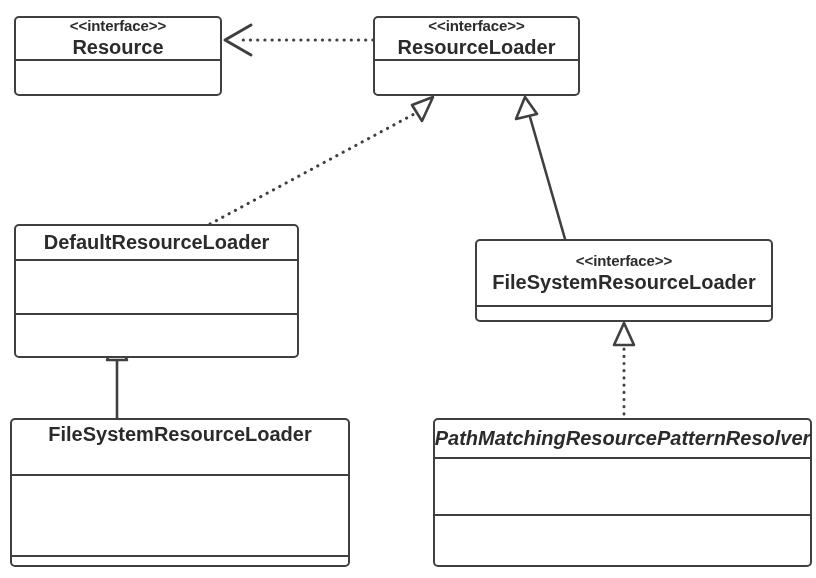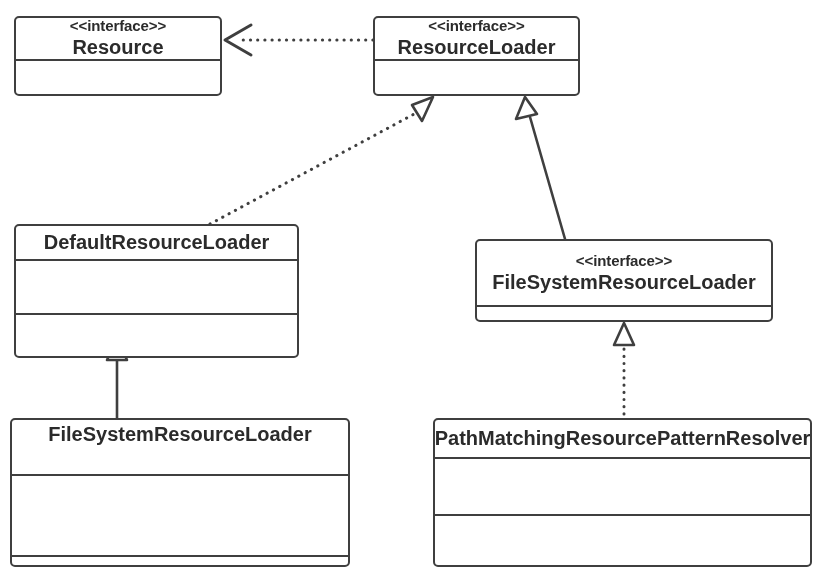--- a/index.html
+++ b/index.html
@@ -136,20 +136,20 @@
 
   <div class="uml-class" style="left:10px; top:418px; width:340px; height:149px;gap:24px;">
     <div class="uml-title" style="height:37px;">
       <span class="uml-name">FileSystemResourceLoader</span>
     </div>
     <div class="uml-compartment" style="flex:0 0 57px;"></div>
     <div class="uml-compartment"></div>
   </div>
 
   <div class="uml-class" style="left:433px; top:418px; width:379px; height:149px;">
-    <div class="uml-title" style="height:37px;">
+    <div class="uml-title" style="height:37px;font-style:italic;">
       <span class="uml-name">PathMatchingResourcePatternResolver</span>
     </div>
     <div class="uml-compartment" style="flex:0 0 57px;"></div>
     <div class="uml-compartment"></div>
   </div>
 
 </div>
 
 </body></html>

